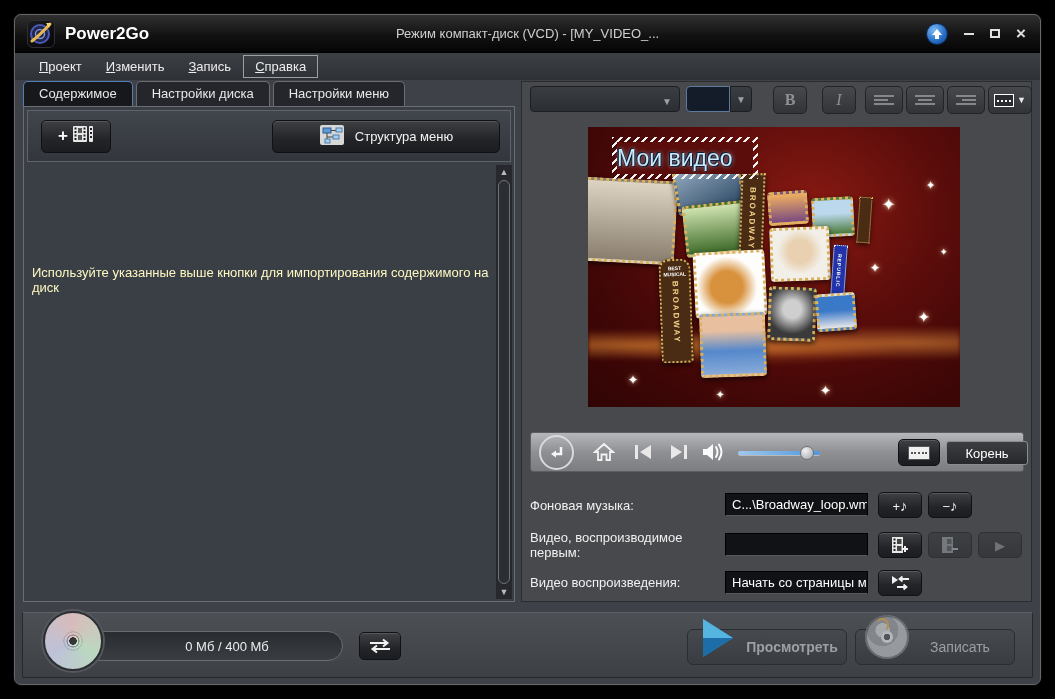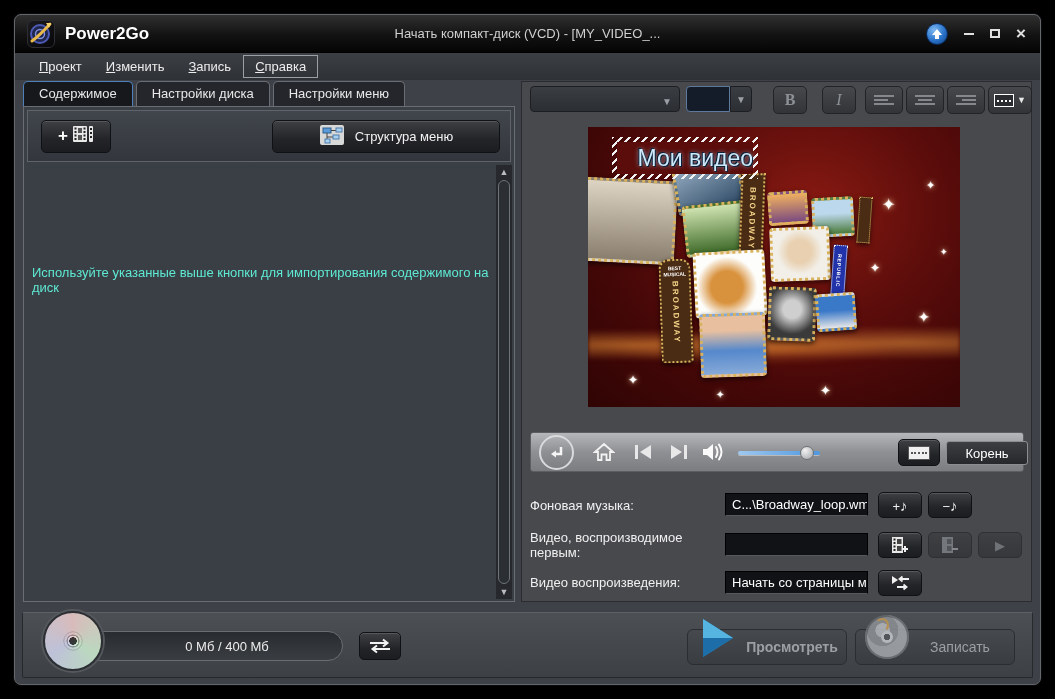--- a/index.html
+++ b/index.html
@@ -46,21 +46,21 @@
     background:#3a3e45; border:1px solid #6a6e74; }
   .import-toolbar { position:absolute; top:3px; left:3px; right:3px; height:52px;
     border:1px solid #60646a; background:linear-gradient(#41454c,#33373d);
     display:flex; align-items:center; }
   .btn-dark { background:linear-gradient(#3f4043,#232427 60%,#1c1d20);
     border:1px solid #101114; border-radius:5px; box-shadow:inset 0 1px 0 #56585c;
     color:#f2f2f2; display:flex; align-items:center; justify-content:center; cursor:pointer; }
   .add-video-btn { width:70px; height:33px; margin-left:13px; gap:4px; }
   .plus { color:#fff; font-size:17px; font-weight:bold; }
   .structure-btn { position:absolute; right:10px; width:228px; height:33px; gap:10px; font-size:13px; }
-  .hint { position:absolute; left:8px; top:158px; right:24px; color:#5eead4; font-size:13px; }
+  .hint { position:absolute; left:8px; top:158px; right:24px; color:#fef9c3; font-size:13px; }
 
   .scrollbar { position:absolute; top:58px; bottom:2px; right:2px; width:16px; background:#26282d; }
   .sb-arrow { position:absolute; left:0; width:16px; height:14px; color:#b8bcc0; font-size:9px;
     text-align:center; line-height:14px; }
   .sb-thumb { position:absolute; left:2px; right:2px; top:15px; bottom:15px;
     border:1px solid #6d7379; border-radius:7px; background:#2b2e33; }
 
   
   .right-col { position:absolute; left:506px; right:8px; top:66px; bottom:82px;
     background:#47494d; border:1px solid #2a2c30; }
@@ -98,21 +98,21 @@
   .star { position:absolute; color:#fff; text-shadow:0 0 6px #ffd9a0, 0 0 2px #fff; }
   .frame { position:absolute; border:3px dotted var(--gold,#d9b25e); border-radius:4px;
     box-shadow:0 2px 5px rgba(0,0,0,.65); }
   .sign { position:absolute; border:2px dotted var(--gold,#d9b25e); background:#4a2c14;
     color:#f4d488; box-shadow:0 2px 5px rgba(0,0,0,.6); text-align:center; overflow:hidden; }
   .vtext { writing-mode:vertical-rl; letter-spacing:2px; font-weight:bold; margin:auto;
     height:100%; display:block; }
   .menu-title-hatch { position:absolute; left:24px; top:10px; width:146px; height:42px; padding:5px;
     background:repeating-linear-gradient(135deg, #f2f2f2 0 2px, rgba(0,0,0,0) 2px 6px); }
   .menu-title-inner { width:100%; height:100%; background:#5a0d0b;
-    display:flex; align-items:center; justify-content:flex-end; }
+    display:flex; align-items:center; justify-content:flex-start; }
   .menu-title-text { color:#cde8f8; font-size:23px;
     text-shadow:1px 1px 0 #0a2038, -1px -1px 0 #0a2038, 0 0 5px #9cc4e0; }
 
   
   .player { position:absolute; left:8px; right:7px; top:350px; height:40px; border-radius:3px;
     background:linear-gradient(#b5b7ba,#8e9093 50%,#7b7d80); border:1px solid #5c5e61; }
   .ret-btn { position:absolute; left:8px; top:2px; width:35px; height:35px; border-radius:50%;
     border:2px solid #d8dadc; display:flex; align-items:center; justify-content:center; }
   .picon { position:absolute; top:9px; }
   .vol-track { position:absolute; left:207px; top:18px; width:82px; height:4px; border-radius:2px;
@@ -174,21 +174,21 @@
     <div class="logo">
       <svg width="26" height="26" viewBox="0 0 26 26">
         <circle cx="12" cy="13" r="9" fill="#20254a"></circle>
         <circle cx="12" cy="13" r="9" fill="none" stroke="#5a6ad8" stroke-width="2" opacity=".8"></circle>
         <circle cx="12" cy="13" r="4.5" fill="none" stroke="#8a9af0" stroke-width="1.5" opacity=".9"></circle>
         <path d="M4,20 Q12,14 22,3" stroke="#e8b84a" stroke-width="3" fill="none" stroke-linecap="round"></path>
         <path d="M18,2 L23,2 L21,7 Z" fill="#f2d070"></path>
       </svg>
     </div>
     <span class="appname">Power2Go</span>
-    <div class="wtitle">Начать компакт-диск (VCD) - [MY_VIDEO_...</div>
+    <div class="wtitle">Режим компакт-диск (VCD) - [MY_VIDEO_...</div>
     <div class="winbtns">
       <div class="upg">
         <svg width="12" height="12" viewBox="0 0 12 12">
             <path d="M6,1 L11,7 L8,7 L8,11 L4,11 L4,7 L1,7 Z" fill="#fff"></path>
           </svg>
       </div>
       <span class="wbtn">
           <span class="min-bar"></span>
         </span>
       <span class="wbtn">

